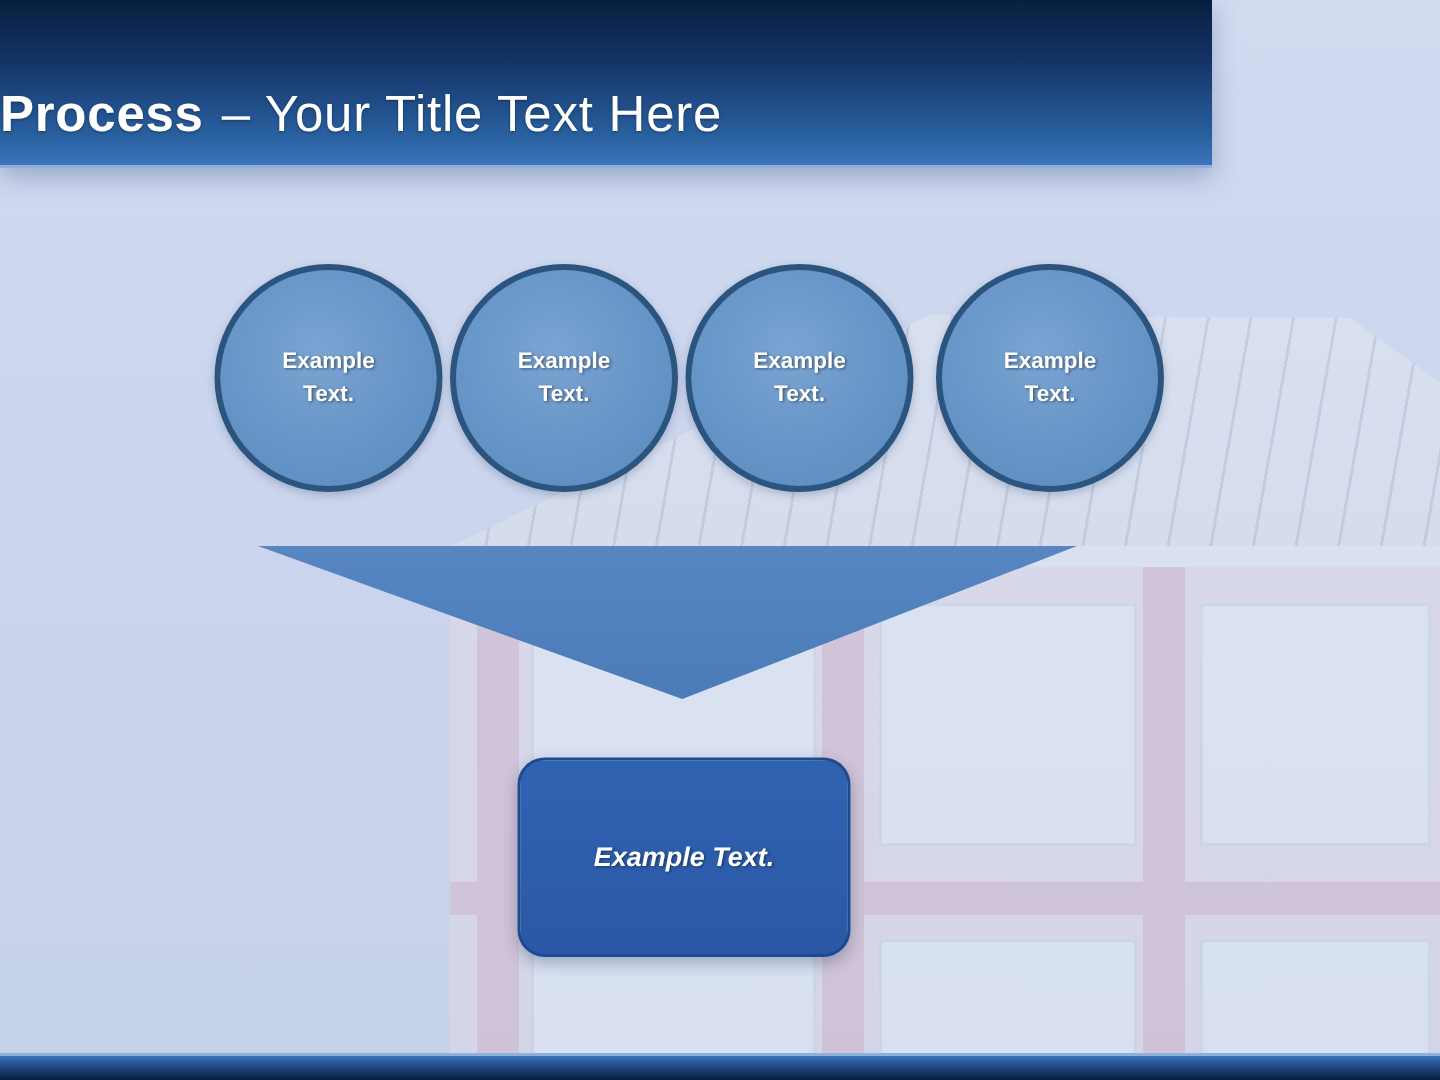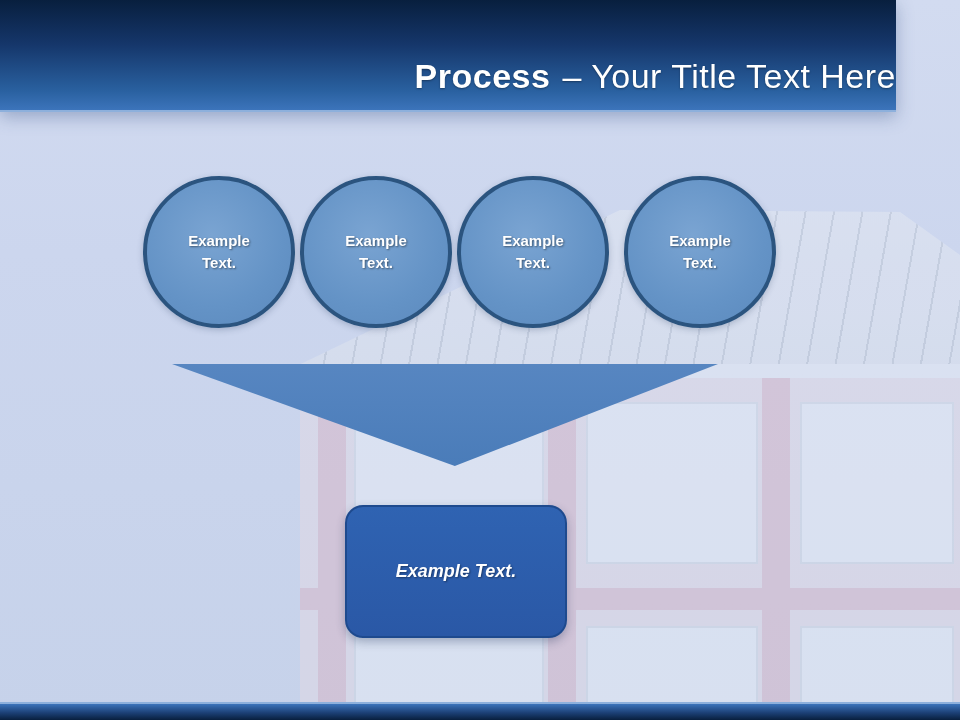--- a/index.html
+++ b/index.html
@@ -25,25 +25,25 @@
   .col{top:268px;width:28px;height:326px;background:#e2a8b4;}
   .col1{left:318px}.col2{left:548px}.col3{left:762px}
   .win{background:#fbfcfd;border:2px solid #d6dbdf;top:292px;height:158px;}
   .winA{left:354px;width:186px}.winB{left:586px;width:168px}.winC{left:800px;width:150px}
   .band{left:300px;top:478px;width:660px;height:22px;background:#e2a8b4;}
   .winlow{background:#fbfcfd;border:2px solid #d6dbdf;top:516px;height:78px;}
   .wlA{left:354px;width:186px}.wlB{left:586px;width:168px}.wlC{left:800px;width:150px}
 
   
   .top-band{
-    position:absolute;left:0;top:0;width:896px;height:110px;z-index:6;
+    position:absolute;left:0;top:0;width:808px;height:110px;z-index:6;
     background:linear-gradient(180deg,#081f3e 0%,#15366a 40%,#29609f 82%,#3c74bb 100%);
     border-bottom:2px solid #8db0dc;
     box-shadow:0 5px 16px rgba(45,75,125,.35);
-    display:flex;align-items:flex-end;justify-content:flex-end;
+    display:flex;align-items:flex-end;justify-content:flex-start;
   }
   .title{
     margin:0 0 14px 0;color:#ffffff;font-size:34px;font-weight:normal;
     letter-spacing:.5px;text-shadow:0 1px 2px rgba(0,0,0,.35);
   }
   .title .t-bold{font-weight:bold;}
   .title .t-rest{margin-left:12px;font-weight:300;}
   .bottom-band{
     position:absolute;left:0;bottom:0;width:960px;height:16px;z-index:6;
     background:linear-gradient(180deg,#3c74bb 0%,#1c4076 55%,#081f3e 100%);

